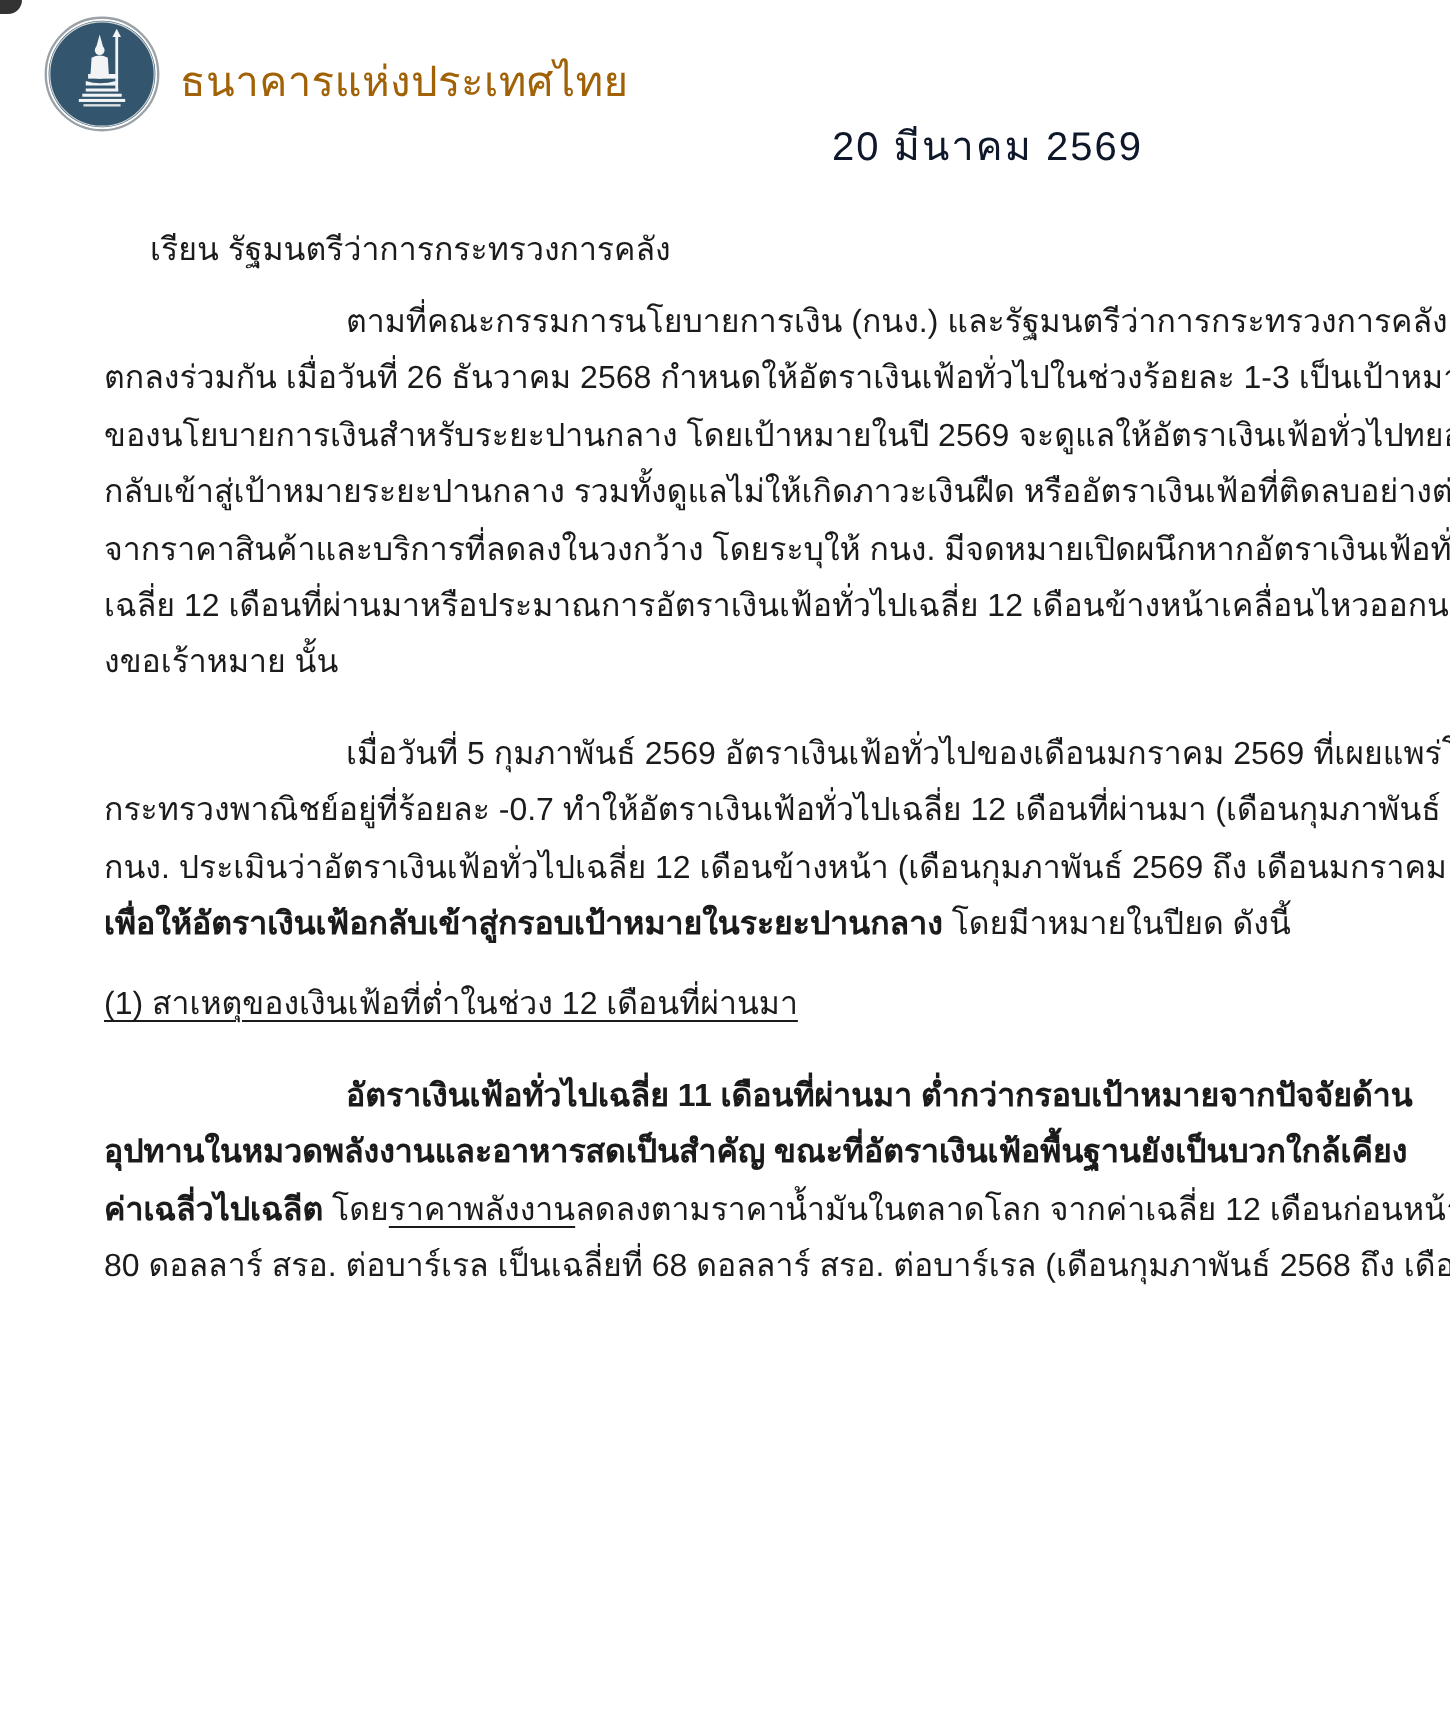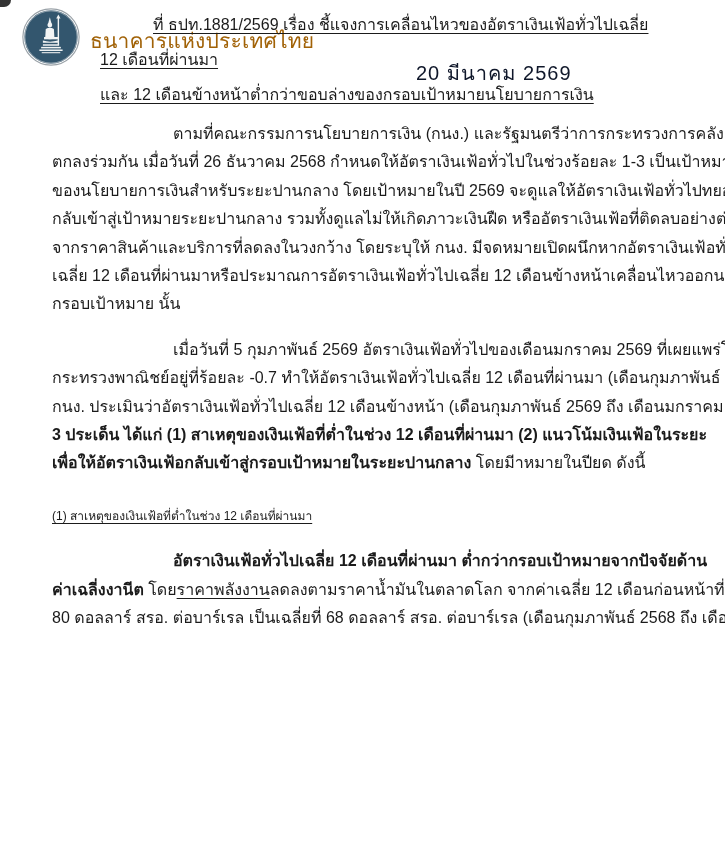--- a/index.html
+++ b/index.html
@@ -28,21 +28,21 @@
   .content{position:absolute;left:52px;top:0;width:610px;}
   .salutation{margin-top:112px;margin-left:23px;font-size:16px;line-height:28px;}
   .subject{margin-top:7px;margin-left:48px;font-size:16px;}
   .subject .ln{line-height:35px;}
   .subject .ln:first-child{text-indent:53px;}
   .para{font-size:16px;}
   .para .ln{line-height:28.4px;white-space:nowrap;}
   .para .ln:first-child{text-indent:121px;text-align:center;}
   .p1{margin-top:8px;}
   .p2{margin-top:17px;}
-  .heading{margin-top:24px;font-size:12px;}
+  .heading{margin-top:12px;font-size:16px;}
   .heading .ln{line-height:28.4px;}
   .p3{margin-top:17px;}
   .b{font-weight:bold;}
   .u{text-decoration:underline;text-underline-offset:3px;text-decoration-thickness:1px;}
 </style>
 </head>
 <body>
 
 <div class="page">
 
@@ -69,48 +69,45 @@
     <rect x="30" y="71.5" width="40" height="2.6" fill="#f2f4f5"></rect>
     <rect x="34" y="76" width="32" height="2" fill="#dfe3e6"></rect>
   </svg>
 
   <div class="bank-name">ธนาคารแห่งประเทศไทย</div>
 
   <div class="date">20  มีนาคม  2569</div>
 
   <div class="content">
 
+    <div class="salutation">เรียน  รัฐมนตรีว่าการกระทรวงการคลัง</div>
 
-    <div class="subject">
-        <div class="ln"><span class="u">ที่ ธปท.1881/2569  เรื่อง  ชี้แจงการเคลื่อนไหวของอัตราเงินเฟ้อทั่วไปเฉลี่ย 12 เดือนที่ผ่านมา</span></div>
-        <div class="ln"><span class="u">และ 12 เดือนข้างหน้าต่ำกว่าขอบล่างของกรอบเป้าหมายนโยบายการเงิน</span></div>
-      </div>
 
     <div class="para p1">
         <div class="ln"><span>ตามที่คณะกรรมการนโยบายการเงิน (กนง.) และรัฐมนตรีว่าการกระทรวงการคลัง</span></div>
         <div class="ln"><span>ตกลงร่วมกัน เมื่อวันที่ 26 ธันวาคม 2568 กำหนดให้อัตราเงินเฟ้อทั่วไปในช่วงร้อยละ 1-3 เป็นเป้าหมาย</span></div>
         <div class="ln"><span>ของนโยบายการเงินสำหรับระยะปานกลาง โดยเป้าหมายในปี 2569 จะดูแลให้อัตราเงินเฟ้อทั่วไปทยอย</span></div>
         <div class="ln"><span>กลับเข้าสู่เป้าหมายระยะปานกลาง รวมทั้งดูแลไม่ให้เกิดภาวะเงินฝืด หรืออัตราเงินเฟ้อที่ติดลบอย่างต่อเนื่อง</span></div>
         <div class="ln"><span>จากราคาสินค้าและบริการที่ลดลงในวงกว้าง โดยระบุให้ กนง. มีจดหมายเปิดผนึกหากอัตราเงินเฟ้อทั่วไป</span></div>
         <div class="ln"><span>เฉลี่ย 12 เดือนที่ผ่านมาหรือประมาณการอัตราเงินเฟ้อทั่วไปเฉลี่ย 12 เดือนข้างหน้าเคลื่อนไหวออกนอก</span></div>
-        <div class="ln"><span>กรอบเป้าหมาย นั้น</span></div>
+        <div class="ln"><span>งขอเร้าหมาย นั้น</span></div>
       </div>
 
     <div class="para p2">
         <div class="ln"><span>เมื่อวันที่ 5 กุมภาพันธ์ 2569 อัตราเงินเฟ้อทั่วไปของเดือนมกราคม 2569 ที่เผยแพร่โดย</span></div>
         <div class="ln"><span>กระทรวงพาณิชย์อยู่ที่ร้อยละ -0.7 ทำให้อัตราเงินเฟ้อทั่วไปเฉลี่ย 12 เดือนที่ผ่านมา (เดือนกุมภาพันธ์ 2568</span></div>
         <div class="ln"><span>กนง. ประเมินว่าอัตราเงินเฟ้อทั่วไปเฉลี่ย 12 เดือนข้างหน้า (เดือนกุมภาพันธ์ 2569 ถึง เดือนมกราคม 2570)</span></div>
-        <div class="ln"><span class="b">3 ประเด็น ได้แก่ (1) สาเหตุของเงินเฟ้อที่ต่ำในช่วง 12 เดือนที่ผ่านมา (2) แนวโน้มเงินเฟ้อในระยะ</span></div>
         <div class="ln"><span class="b">เพื่อให้อัตราเงินเฟ้อกลับเข้าสู่กรอบเป้าหมายในระยะปานกลาง</span><span> โดยมีาหมายในปียด ดังนี้</span></div>
       </div>
 
     <div class="heading">
         <div class="ln"><span class="u">(1) สาเหตุของเงินเฟ้อที่ต่ำในช่วง 12 เดือนที่ผ่านมา</span></div>
       </div>
 
     <div class="para p3">
-        <div class="ln"><span class="b">อัตราเงินเฟ้อทั่วไปเฉลี่ย 12 เดือนที่ผ่านมา ต่ำกว่ากรอบเป้าหมายจากปัจจัยด้าน</span></div>
-        <div class="ln"><span class="b">ค่าเฉลี่งงานีต</span><span> โดย</span><span class="u">ราคาพลังงาน</span><span>ลดลงตามราคาน้ำมันในตลาดโลก จากค่าเฉลี่ย 12 เดือนก่อนหน้าที่</span></div>
+        <div class="ln"><span class="b">อัตราเงินเฟ้อทั่วไปเฉลี่ย 11 เดือนที่ผ่านมา ต่ำกว่ากรอบเป้าหมายจากปัจจัยด้าน</span></div>
+        <div class="ln"><span class="b">อุปทานในหมวดพลังงานและอาหารสดเป็นสำคัญ ขณะที่อัตราเงินเฟ้อพื้นฐานยังเป็นบวกใกล้เคียง</span></div>
+        <div class="ln"><span class="b">ค่าเฉลี่วไปเฉลีต</span><span> โดย</span><span class="u">ราคาพลังงาน</span><span>ลดลงตามราคาน้ำมันในตลาดโลก จากค่าเฉลี่ย 12 เดือนก่อนหน้าที่</span></div>
         <div class="ln"><span>80 ดอลลาร์ สรอ. ต่อบาร์เรล เป็นเฉลี่ยที่ 68 ดอลลาร์ สรอ. ต่อบาร์เรล (เดือนกุมภาพันธ์ 2568 ถึง เดือน</span></div>
       </div>
 
   </div>
 </div>
 
 </body></html>

